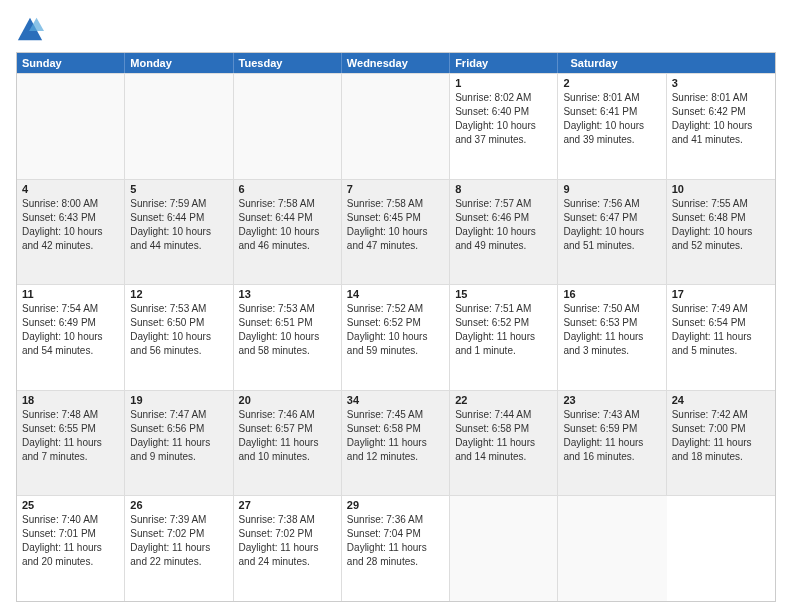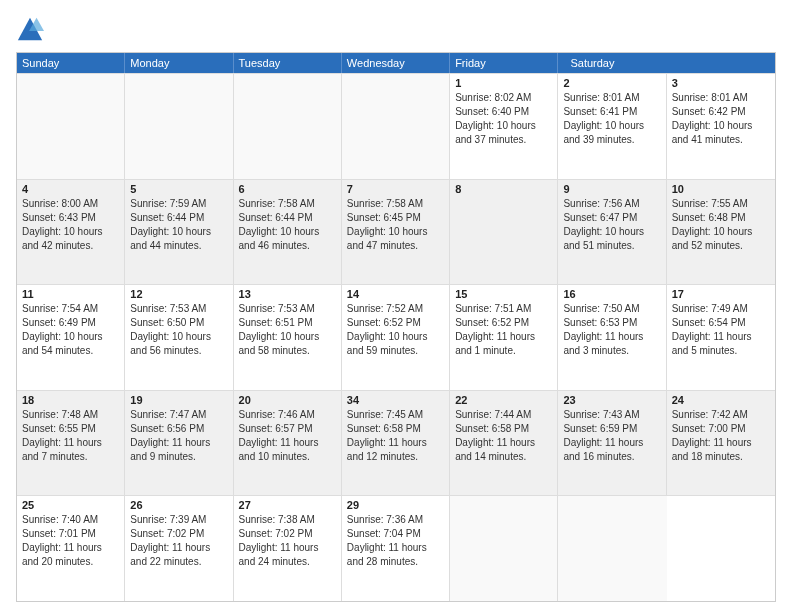--- a/index.html
+++ b/index.html
@@ -62,21 +62,21 @@
       border: 1px solid #ccc;
     }
     .cal-header {
       display: grid;
       grid-template-columns: repeat(7, 1fr);
       background: #2a6ebb;
     }
     .cal-header-cell {
       color: #fff;
       font-size: 11px;
-      font-weight: normal;
+      font-weight: bold;
       padding: 4px 5px;
       border-right: 1px solid #5a8ecc;
       text-align: left;
     }
     .cal-header-cell:last-child { border-right: none; margin-left: 7px; }
     .cal-body {
       flex: 1;
       display: flex;
       flex-direction: column;
     }
@@ -171,20 +171,21 @@
           <div class="cal-cell shaded">
             <div class="day-num">6</div>
             <div class="day-info">Sunrise: 7:58 AM<br>Sunset: 6:44 PM<br>Daylight: 10 hours and 46 minutes.</div>
           </div>
           <div class="cal-cell shaded">
             <div class="day-num">7</div>
             <div class="day-info">Sunrise: 7:58 AM<br>Sunset: 6:45 PM<br>Daylight: 10 hours and 47 minutes.</div>
           </div>
           <div class="cal-cell shaded">
             <div class="day-num">8</div>
+            <div class="day-info">Sunrise: 7:57 AM<br>Sunset: 6:46 PM<br>Daylight: 10 hours and 49 minutes.</div>
           </div>
           <div class="cal-cell shaded">
             <div class="day-num">9</div>
             <div class="day-info">Sunrise: 7:56 AM<br>Sunset: 6:47 PM<br>Daylight: 10 hours and 51 minutes.</div>
           </div>
           <div class="cal-cell shaded">
             <div class="day-num">10</div>
             <div class="day-info">Sunrise: 7:55 AM<br>Sunset: 6:48 PM<br>Daylight: 10 hours and 52 minutes.</div>
           </div>
         </div>

